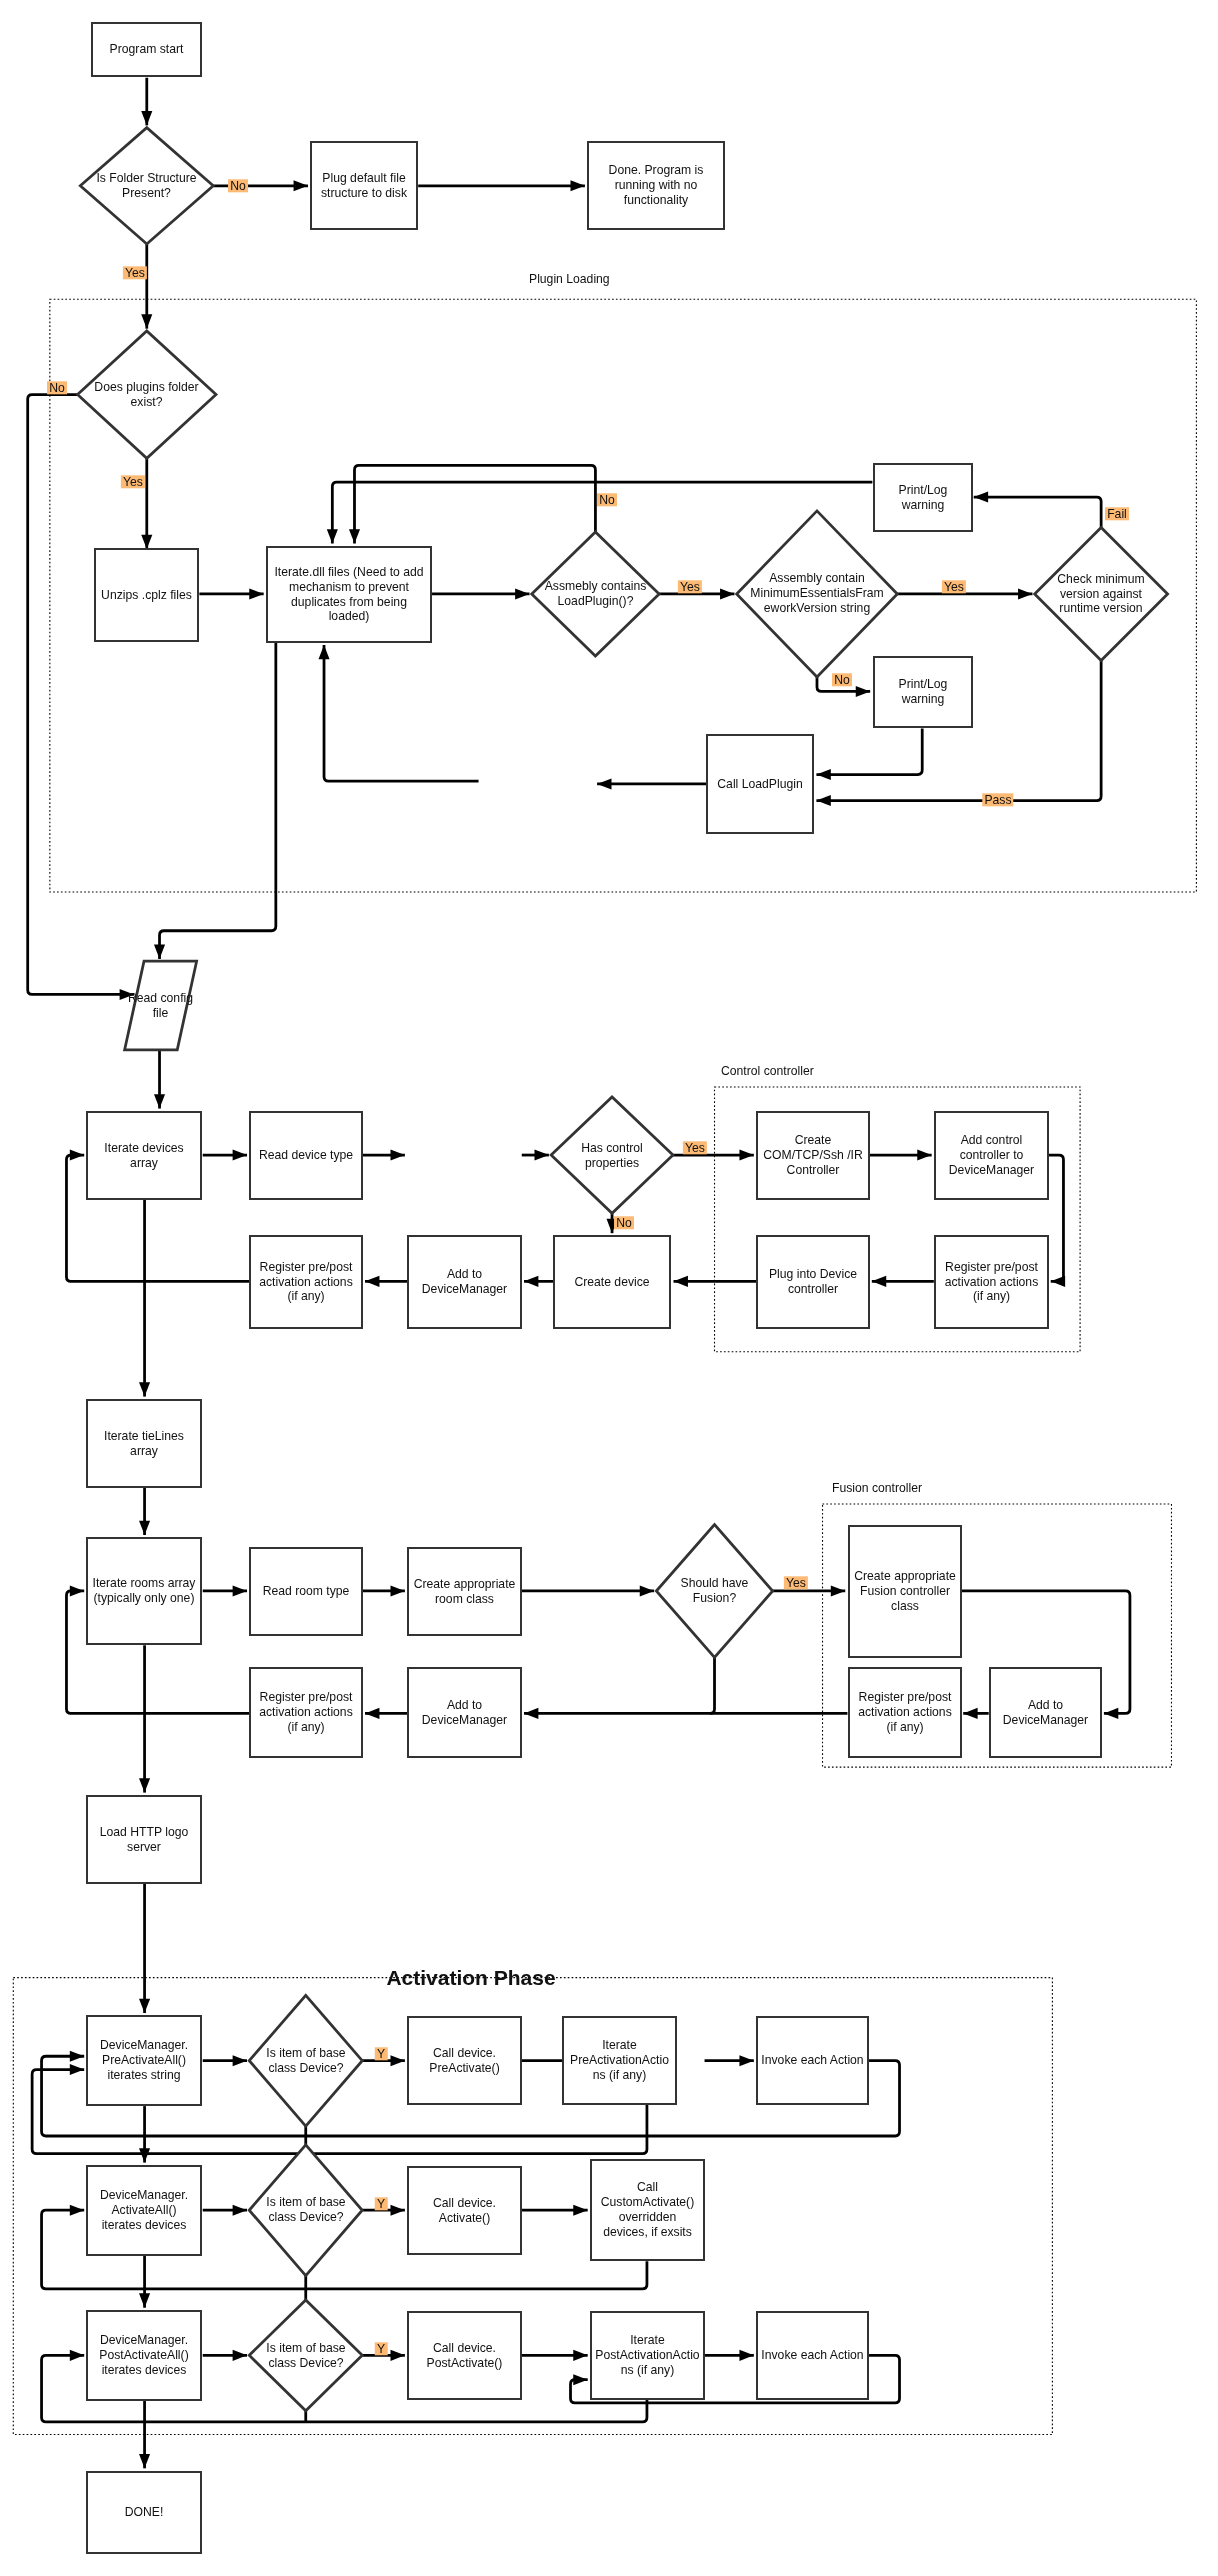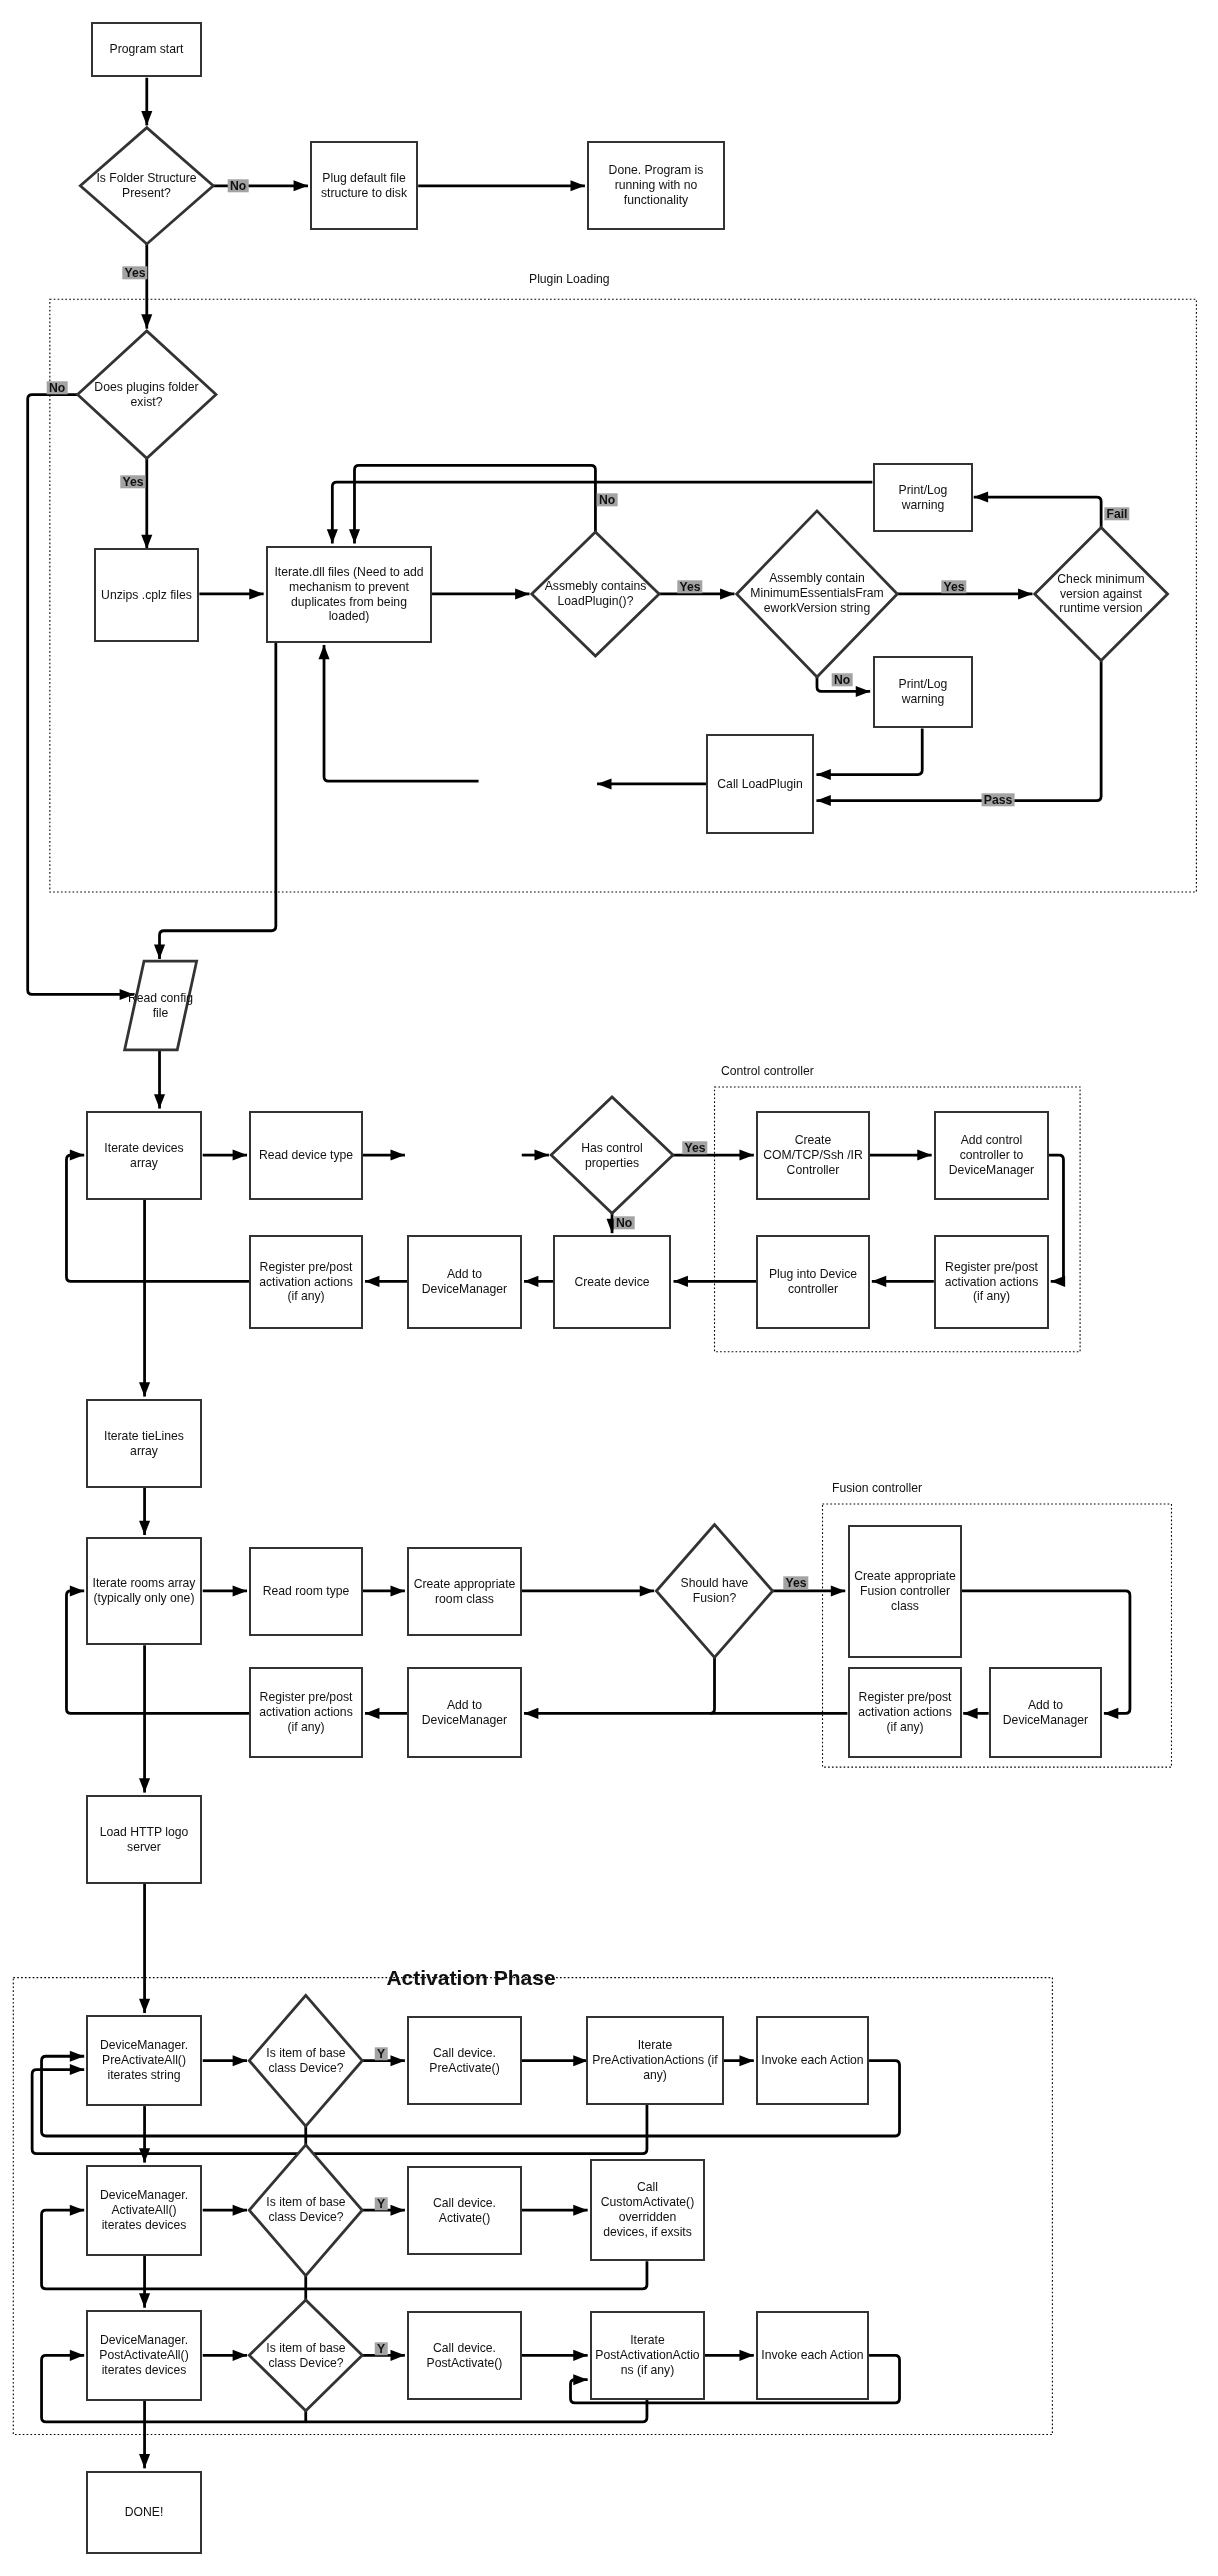--- a/index.html
+++ b/index.html
@@ -8,22 +8,22 @@
   .node{
     position:absolute;box-sizing:border-box;border:2.8px solid #333333;background:#ffffff;
     display:flex;align-items:center;justify-content:center;text-align:center;
     font-size:12.2px;line-height:1.22;padding:2.2px 3.3px;overflow-wrap:anywhere;
   }
   .dtext{
     position:absolute;display:flex;align-items:center;justify-content:center;text-align:center;
     font-size:12.2px;line-height:1.22;overflow-wrap:anywhere;
   }
   .elabel{
-    position:absolute;transform:translate(-50%,-50%);background:#a3a3a3;
-    font-size:12.2px;line-height:1;padding:0.6px 2.2px;white-space:nowrap;font-weight:bold;
+    position:absolute;transform:translate(-50%,-50%);background:#fdba74;
+    font-size:12.2px;line-height:1;padding:0.6px 2.2px;white-space:nowrap;
   }
   .rlabel{position:absolute;font-size:12.2px;line-height:1.1;white-space:nowrap;}
   .rlabel.big{font-size:21px;font-weight:bold;transform:translate(-50%,-50%);}
 </style>
 </head>
 <body>
 
 <div id="canvas">
 
   <svg id="edges" width="1218" height="2576" viewBox="0 0 2199 4650" xmlns="http://www.w3.org/2000/svg">
@@ -166,21 +166,21 @@
   <div class="node" style="left:249px;top:1547px;width:114px;height:89px">Read room type</div>
   <div class="node" style="left:407px;top:1547px;width:115px;height:89px">Create appropriate room class</div>
   <div class="node" style="left:848px;top:1525px;width:114px;height:133px">Create appropriate Fusion controller class</div>
   <div class="node" style="left:989px;top:1667px;width:113px;height:91px">Add to DeviceManager</div>
   <div class="node" style="left:848px;top:1667px;width:114px;height:91px">Register pre/post activation actions (if any)</div>
   <div class="node" style="left:407px;top:1667px;width:115px;height:91px">Add to DeviceManager</div>
   <div class="node" style="left:249px;top:1667px;width:114px;height:91px">Register pre/post activation actions (if any)</div>
   <div class="node" style="left:86px;top:1795px;width:116px;height:89px">Load HTTP logo server</div>
   <div class="node" style="left:86px;top:2015px;width:116px;height:91px">DeviceManager. PreActivateAll() iterates string</div>
   <div class="node" style="left:407px;top:2016px;width:115px;height:89px">Call device. PreActivate()</div>
-  <div class="node" style="left:586px;top:2016px;width:138px;height:89px">Iterate PreActivationActions (if any)</div>
+  <div class="node" style="left:562px;top:2016px;width:115px;height:89px">Iterate PreActivationActions (if any)</div>
   <div class="node" style="left:756px;top:2016px;width:113px;height:89px">Invoke each Action</div>
   <div class="node" style="left:86px;top:2165px;width:116px;height:91px">DeviceManager. ActivateAll() iterates devices</div>
   <div class="node" style="left:407px;top:2166px;width:115px;height:89px">Call device. Activate()</div>
   <div class="node" style="left:590px;top:2159px;width:115px;height:102px">Call CustomActivate() overridden devices, if exsits</div>
   <div class="node" style="left:86px;top:2310px;width:116px;height:91px">DeviceManager. PostActivateAll() iterates devices</div>
   <div class="node" style="left:407px;top:2311px;width:115px;height:89px">Call device. PostActivate()</div>
   <div class="node" style="left:590px;top:2311px;width:115px;height:89px">Iterate PostActivationActions (if any)</div>
   <div class="node" style="left:756px;top:2311px;width:113px;height:89px">Invoke each Action</div>
   <div class="node" style="left:86px;top:2471px;width:116px;height:83px">DONE!</div>
 

